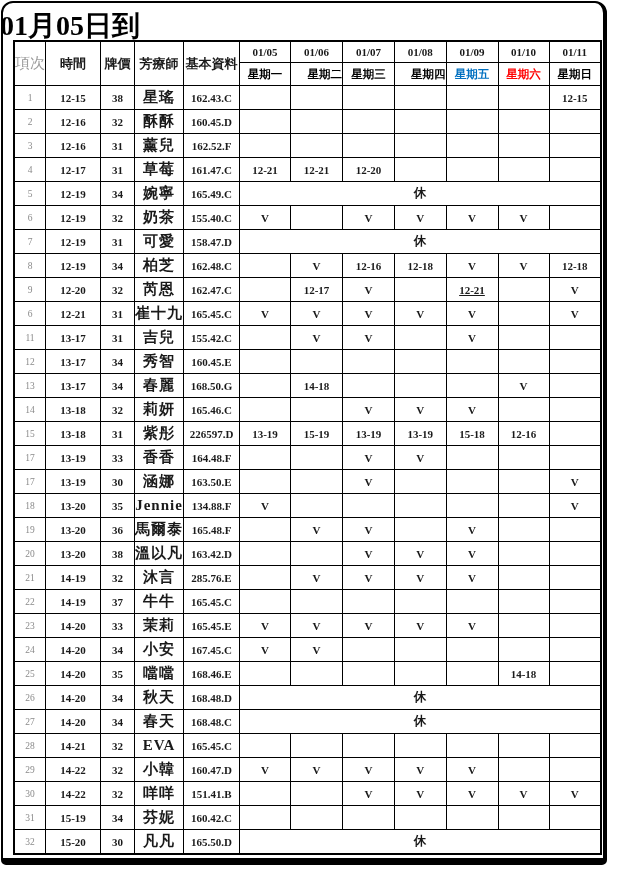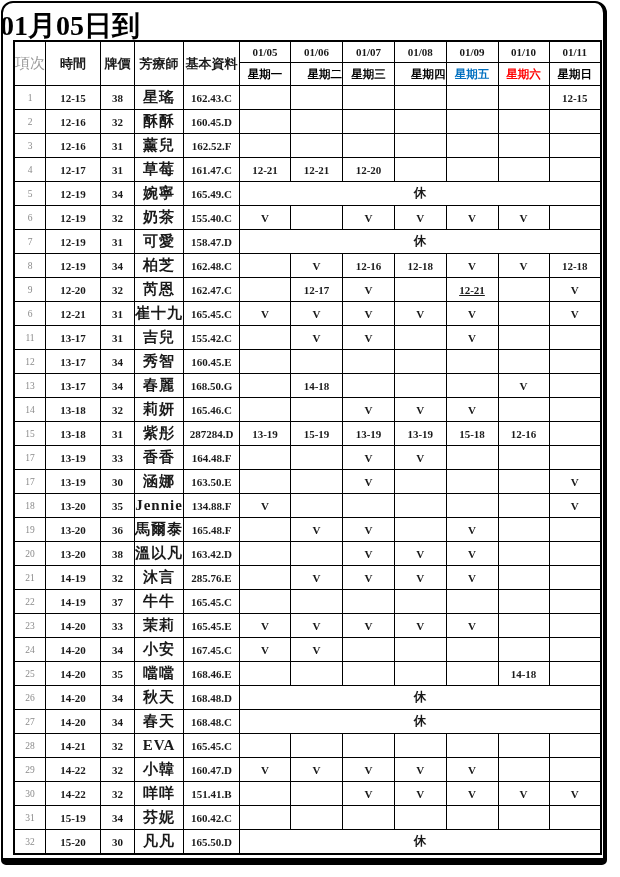--- a/index.html
+++ b/index.html
@@ -269,21 +269,21 @@
         <td class="sv">V</td>
         <td class="sv">V</td>
         <td class="sv"></td>
         <td class="sv"></td>
       </tr>
       <tr>
         <td class="no">15</td>
         <td class="time">13-18</td>
         <td class="price">31</td>
         <td class="name">紫彤</td>
-        <td class="info">287284.D</td>
+        <td class="info">226597.D</td>
         <td class="sv">13-19</td>
         <td class="sv">15-19</td>
         <td class="sv">13-19</td>
         <td class="sv">13-19</td>
         <td class="sv">15-18</td>
         <td class="sv">12-16</td>
         <td class="sv"></td>
       </tr>
       <tr>
         <td class="no">17</td>

